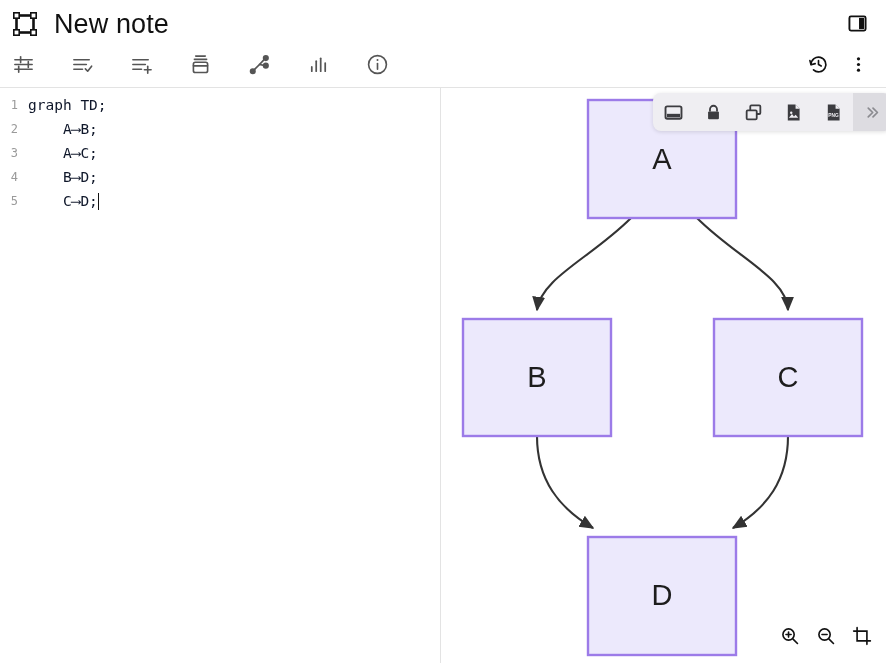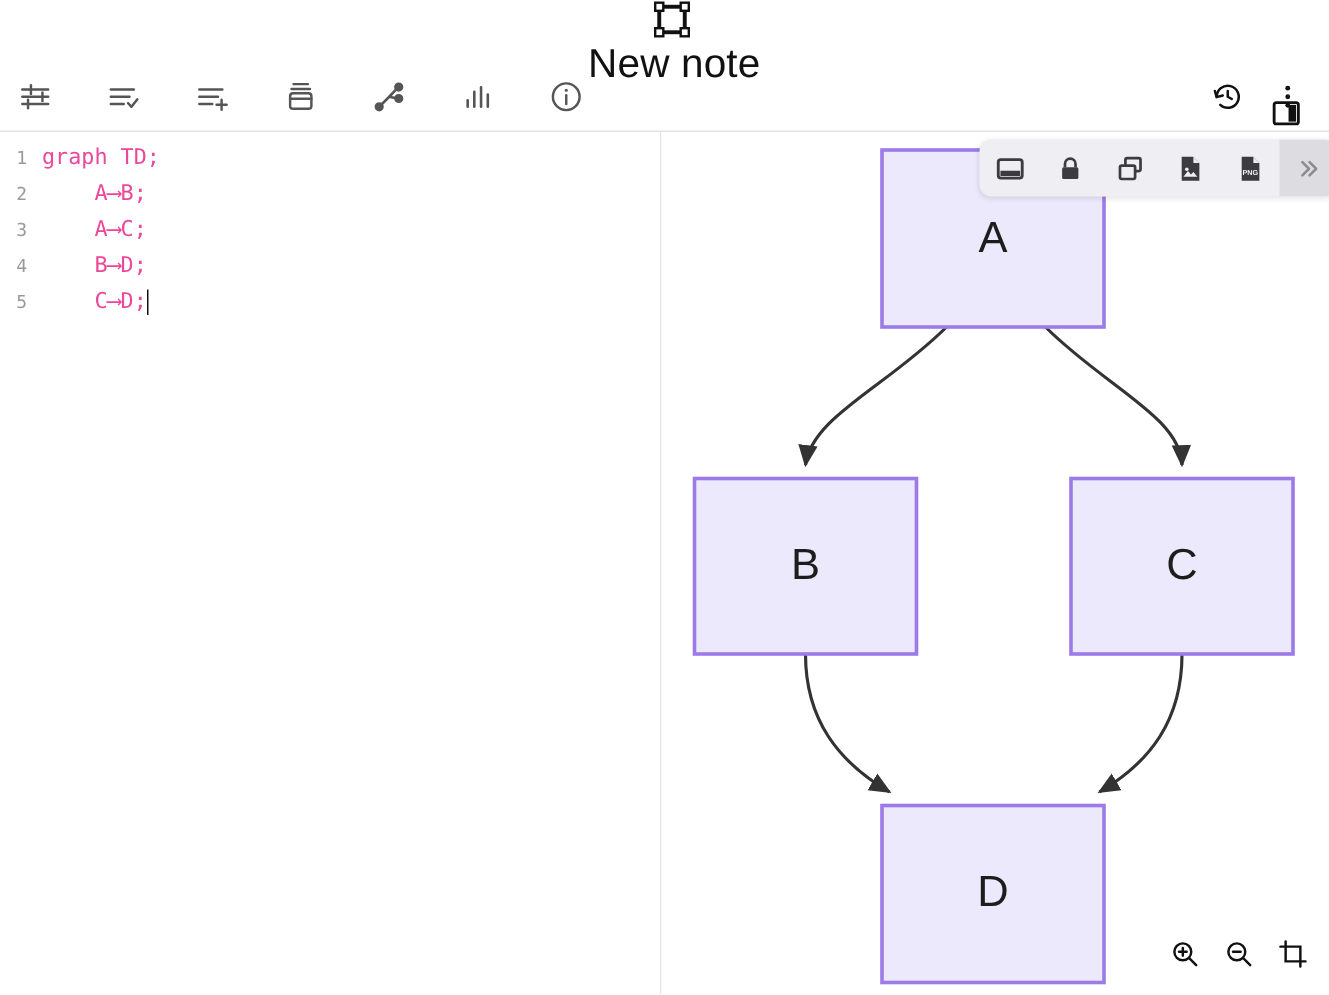--- a/index.html
+++ b/index.html
@@ -12,21 +12,21 @@
   #app {
     position: relative;
     width: 886px; height: 663px;
     background: #ffffff;
   }
 
   
   .titlebar {
     position: absolute; left: 0; top: 0;
     width: 886px; height: 47px;
-    display: flex; align-items: center; flex-direction: column;
+    display: flex; align-items: center;
   }
   .app-logo {
     margin-left: 9px;
     width: 32px; height: 32px;
     display: flex; align-items: center; justify-content: center;
   }
   .note-title {
     margin-left: 13px;
     font-size: 27px;
     font-weight: 400;
@@ -79,21 +79,21 @@
   .ln {
     width: 24px;
     text-align: right;
     color: #9a9a9a;
     font-size: 12px;
     padding-right: 6px;
     user-select: none;
     flex: 0 0 24px;
   }
   .code-text {
-    color: #ec4899;
+    color: #0f172a;
     white-space: pre;
     padding-left: 4px;
   }
   .caret {
     display: inline-block;
     width: 1px; height: 17px;
     background: #111;
     vertical-align: -3px;
     margin-left: 0px;
   }

